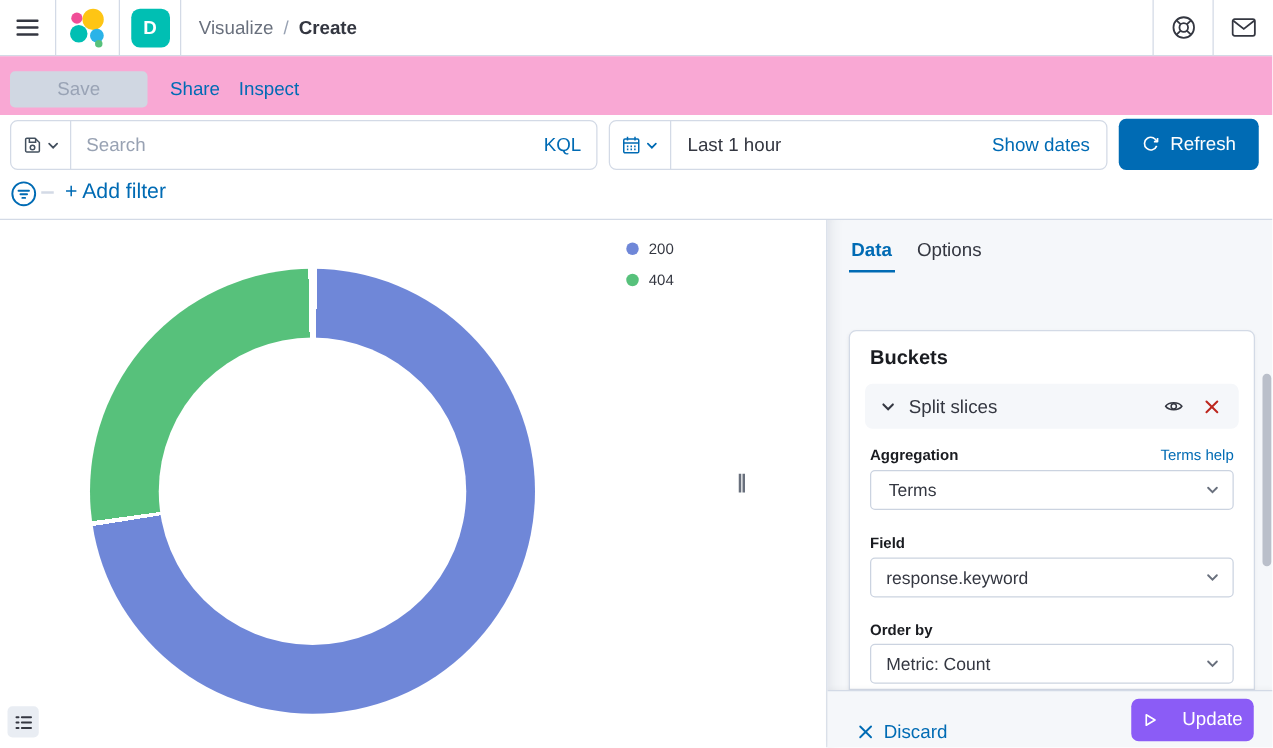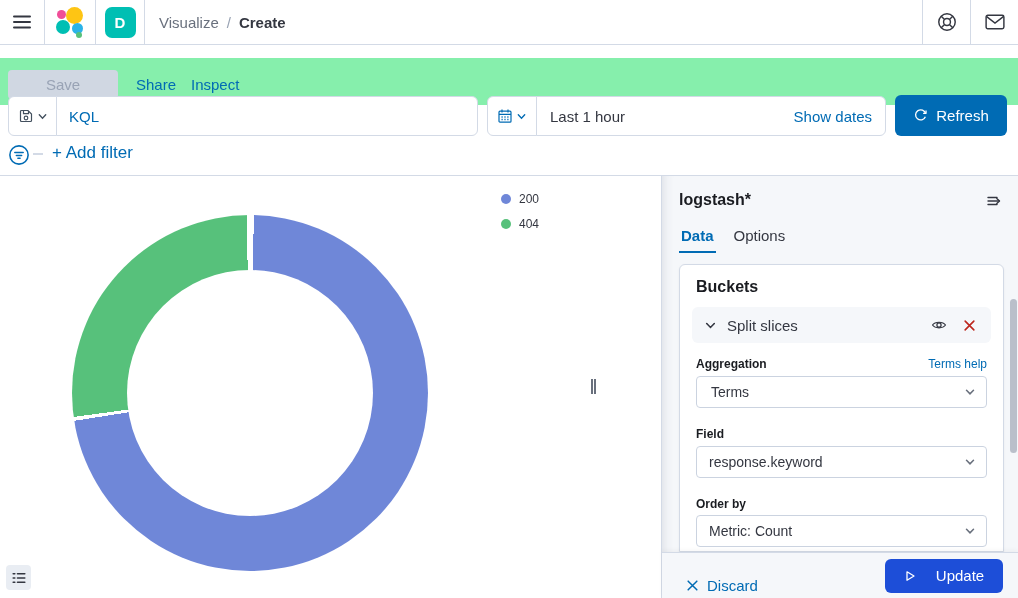--- a/index.html
+++ b/index.html
@@ -28,21 +28,21 @@
   .space-wrap { width:48px; height:44px; display:flex; align-items:center; justify-content:center; }
   .space-badge { width:31px; height:31px; background:#00BFB3; color:#fff; border-radius:7px;
     font-size:15px; font-weight:bold; display:flex; align-items:center; justify-content:center; cursor:pointer; }
   .breadcrumb { display:flex; align-items:center; gap:8px; padding:0 14px; font-size:15px; }
   .breadcrumb a { color:#69707D; text-decoration:none; cursor:pointer; }
   .crumb-sep { color:#98A2B3; }
   .crumb-current { color:#343741; font-weight:600; }
   .hdr-icon-cell { width:47px; height:44px; }
 
   
-  .toolbar-row { position:absolute; top:58px; left:0; right:0; height:47px; background:#86efac;text-decoration:underline; }
+  .toolbar-row { position:absolute; top:45px; left:0; right:0; height:47px; background:#f9a8d4;text-decoration:underline; }
   .save-btn { position:absolute; left:8px; top:12px; width:110px; height:29px;
     background:#D0D7E2; color:#99A3B5; border:none; border-radius:4px; font-size:15px;
     font-weight:500; font-family:inherit; cursor:not-allowed; }
   .toolbar-link { position:absolute; top:18px; font-size:15px; color:#006BB4;
     text-decoration:none; font-weight:500; cursor:pointer; background:none; border:none; font-family:inherit; }
   .share-link { left:136px; }
   .inspect-link { left:191px; }
 
   
   .query-row { position:absolute; top:92px; left:0; right:0; height:48px; }
@@ -110,21 +110,21 @@
     border-radius:4px; display:flex; align-items:center; justify-content:space-between; padding:0 10px 0 12px;
     font-size:14px; color:#343741; cursor:pointer; }
   .select .chev { color:#69707D; }
   .panel-scrollbar { position:absolute; right:1px; top:123px; width:7px; height:154px;
     background:#9AA2B1; opacity:.65; border-radius:4px; cursor:grab; }
   .bottom-bar { position:absolute; left:0; right:0; bottom:0; height:46px; background:#F5F7FA;
     border-top:1px solid #D3DAE6; display:flex; align-items:center; justify-content:space-between;
     padding:0 15px 0 24px; z-index:5; box-shadow:0 -2px 4px rgba(0,0,0,.04); }
   .discard-btn { display:flex; align-items:center; gap:8px; color:#006BB4; font-size:15px;
     background:none; border:none; font-family:inherit; cursor:pointer;margin-top:19px; }
-  .update-btn { width:118px; height:34px; background:#1d4ed8; border:none; border-radius:6px; color:#fff;
+  .update-btn { width:98px; height:34px; background:#8b5cf6; border:none; border-radius:6px; color:#fff;
     font-size:15px; font-weight:500; font-family:inherit; display:flex; align-items:center;
     justify-content:center; gap:20px; cursor:pointer; }
 </style>
 </head>
 <body>
 
 <div class="page">
 
   <header class="global-header">
     <div class="hdr-left">
@@ -194,20 +194,21 @@
             <circle cx="8" cy="10" r="1.8"></circle>
         </svg>
       </span>
       <span>
         <svg width="11" height="11" viewBox="0 0 12 12" fill="none" stroke="currentColor" stroke-width="1.5" stroke-linecap="round">
             <path d="M2.5 4.2 6 7.8 9.5 4.2"></path>
           </svg>
       </span>
     </button>
     <div class="ctrl search-wrap">
+      <input type="text" placeholder="Search" style="">
       <button class="kql-label">KQL</button>
     </div>
     <button class="ctrl date-btn">
       <span>
         <svg width="16" height="16" viewBox="0 0 16 16" fill="none" stroke="currentColor" stroke-width="1.2">
           <rect x="2" y="3.2" width="12" height="11" rx="1"></rect>
             <path d="M2 6.4h12M5 1.4v3M11 1.4v3"></path>
           <path d="M4.5 9h1.2M7.4 9h1.2M10.3 9h1.2M4.5 11.5h1.2M7.4 11.5h1.2M10.3 11.5h1.2" stroke-width="1.4"></path>
         </svg>
       </span>
@@ -264,32 +265,20 @@
           <svg width="14" height="14" viewBox="0 0 14 14" stroke="#343741" stroke-width="1.6" stroke-linecap="round">
             <path d="M1.2 2.7h1.6M1.2 7h1.6M1.2 11.3h1.6"></path>
               <path d="M5.5 2.7h7.3M5.5 7h7.3M5.5 11.3h7.3"></path>
           </svg>
         </span>
       </button>
       <div class="resize-handle"></div>
     </section>
 
     <aside class="editor-panel">
-      <div class="panel-header">
-        <h2 class="index-title">logstash*</h2>
-        <button class="icon-btn collapse-btn">
-          <span>
-            <svg width="16" height="16" viewBox="0 0 16 16" fill="none" stroke="#343741" stroke-width="1.4" stroke-linecap="round">
-              <path d="M2 4.5h9M2 11.5h9"></path>
-                <path d="M2 8h11.2"></path>
-                <path d="M10.8 5.4 13.5 8l-2.7 2.6" stroke-linejoin="round"></path>
-            </svg>
-          </span>
-        </button>
-      </div>
       <div class="panel-tabs">
         <button class="tab active">Data</button>
         <button class="tab">Options</button>
       </div>
 
       <div class="buckets-card">
         <h3 class="buckets-title">Buckets</h3>
 
         <div class="accordion">
           <span>

